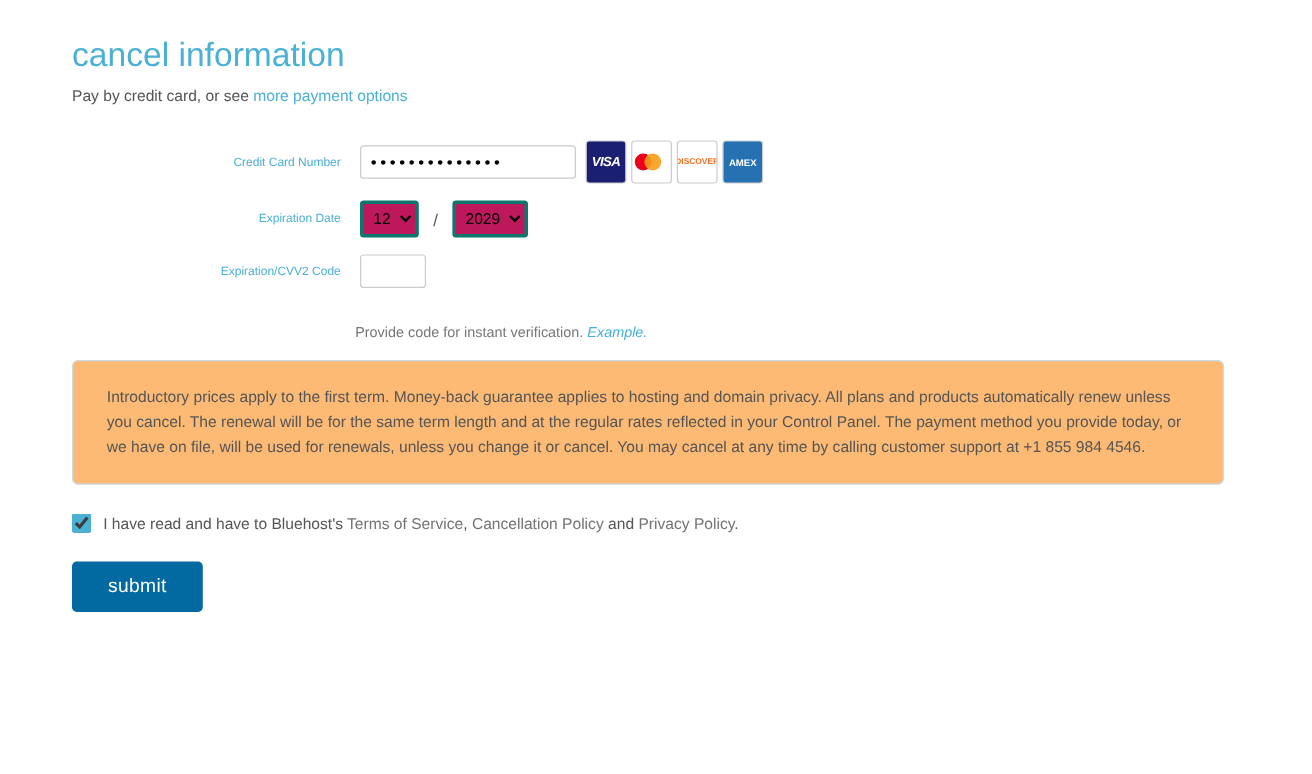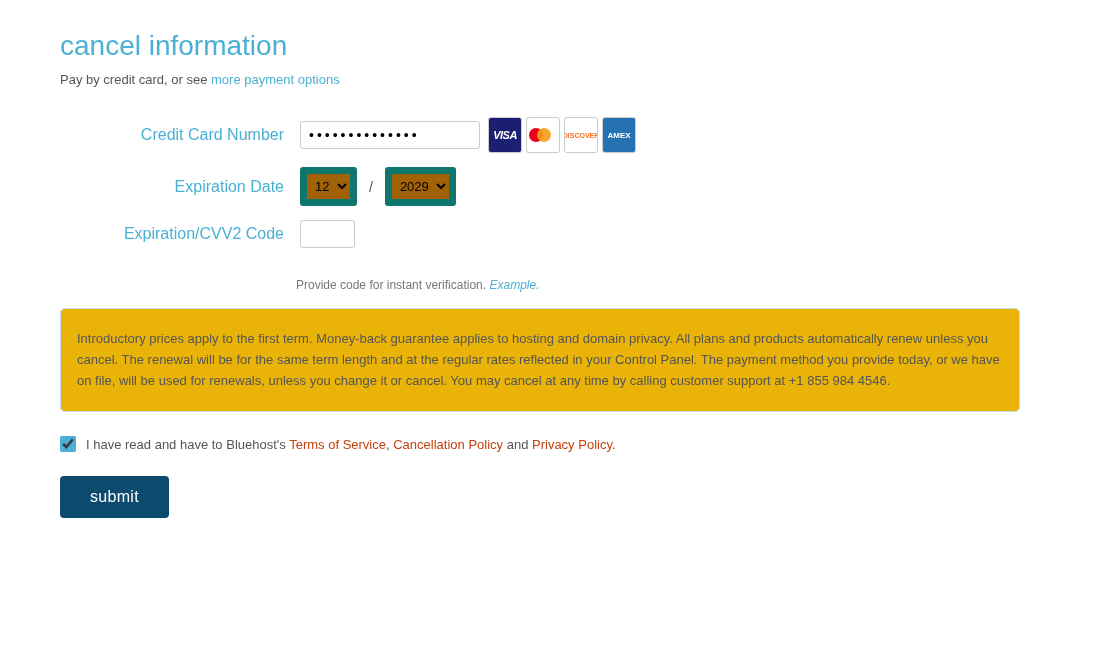--- a/index.html
+++ b/index.html
@@ -33,21 +33,21 @@
     .form-row {
       display: flex;
       align-items: center;
       margin-bottom: 14px;
     }
     .form-label {
       width: 220px;
       text-align: right;
       padding-right: 16px;
       color: #4ab0d4;
-      font-size: 16px;
+      font-size: 10px;
       flex-shrink: 0;
     }
     .form-control-wrap {
       display: flex;
       align-items: center;
       gap: 8px;
     }
 
     input[type="text"], input[type="password"] {
       border: 1px solid #ccc;
@@ -95,25 +95,25 @@
       color: #f76f20;
       font-size: 7px;
     }
     .card-amex {
       background: #2671b2;
       color: #fff;
       font-size: 8px;
     }
 
     select {
-      border: 7px solid #0f766e;
+      border: 3px solid #0f766e;
       border-radius: 3px;
       padding: 4px 4px;
       font-size: 13px;
-      background: #a16207;
+      background: #be185d;
       cursor: pointer;
       outline: none;
     }
 
     .expiry-sep {
       color: #555;
       font-size: 14px;
       padding: 0 4px;
     }
 
@@ -129,22 +129,22 @@
     }
     .cvv-hint a {
       color: #4ab0d4;
       text-decoration: none;
       font-style: italic;
     }
 
     .info-box {
       border: 1px solid #c8dce8;
       border-radius: 5px;
-      background: #eab308;
-      padding: 20px 16px;
+      background: #fdba74;
+      padding: 20px 28px;
       margin-bottom: 24px;
       color: #555;
       font-size: 13px;
       line-height: 1.6;
       max-width: 960px;
     }
 
     .agree-row {
       display: flex;
       align-items: center;
@@ -153,26 +153,26 @@
       font-size: 13px;
       color: #555;
     }
     .agree-row input[type="checkbox"] {
       width: 16px;
       height: 16px;
       accent-color: #4ab0d4;
       cursor: pointer;
     }
     .agree-row a {
-      color: #c2410c;
+      color: #737373;
       text-decoration: none;
     }
 
     .submit-btn {
-      background: #0c4a6e;
+      background: #0369a1;
       color: #fff;
       border: none;
       border-radius: 4px;
       padding: 12px 30px;
       font-size: 16px;
       cursor: pointer;
       font-weight: 400;
       letter-spacing: 0.3px;
     }
 

